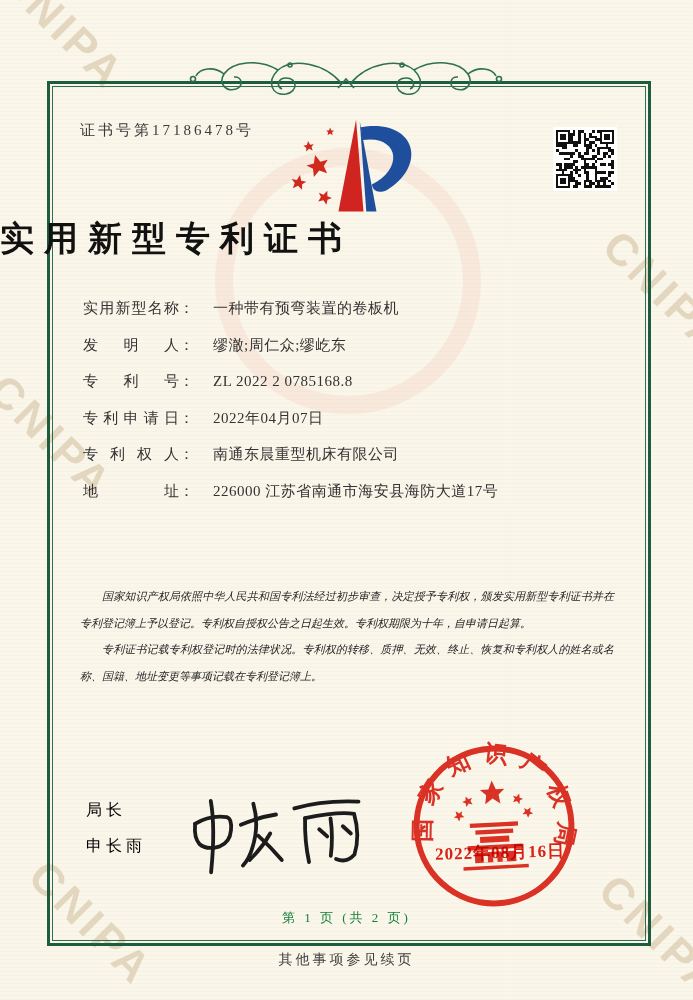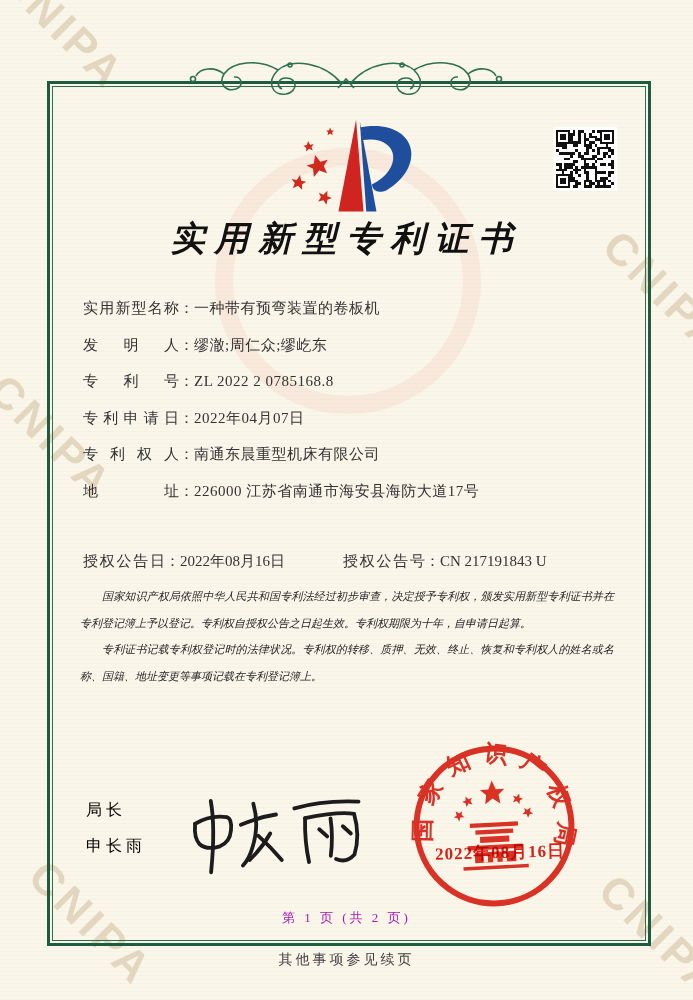--- a/index.html
+++ b/index.html
@@ -17,40 +17,40 @@
   .flourish{position:absolute;left:176px;top:52px;width:340px;height:58px;}
   .cert-no{position:absolute;left:80px;top:121px;font-size:15px;letter-spacing:3px;color:#3a3a3a;}
   .logo{position:absolute;left:282px;top:116px;width:150px;height:102px;}
   .qr{position:absolute;left:553px;top:127px;width:58px;height:58px;background:#fff;padding:3px;
     display:grid;grid-template-columns:repeat(21,1fr);grid-template-rows:repeat(21,1fr);}
   .qr i{display:block;}
   .qr i.on{background:#111;}
   .finder{position:absolute;width:14px;height:14px;border:2px solid #111;background:#fff;box-sizing:border-box;}
   .finder::after{content:"";position:absolute;inset:2px;background:#111;}
   .f1{left:3px;top:3px;} .f2{right:3px;top:3px;} .f3{left:3px;bottom:3px;}
-  .title{position:absolute;left:0;top:216px;width:100%;text-align:center;font-size:34px;
-    font-weight:bold;letter-spacing:10px;color:#111;font-style:italic;}
+  .title{position:absolute;left:0;top:216px;width:100%;font-size:34px;
+    font-weight:bold;letter-spacing:10px;color:#111;}
   .fields{position:absolute;left:83px;top:299px;font-size:15px;color:#333;}
   .frow{margin-bottom:17.5px;white-space:nowrap;}
   .flabel{display:inline-block;width:96px;text-align:justify;text-align-last:justify;vertical-align:bottom;}
-  .fvalue{margin-left:0;letter-spacing:.5px;}
+  .fvalue{margin-left:19px;letter-spacing:.5px;}
   .grant{position:absolute;left:83px;top:552px;font-size:15px;color:#333;white-space:nowrap;}
   .glabel{display:inline-block;width:82px;text-align:justify;text-align-last:justify;vertical-align:bottom;}
   .gsp{display:inline-block;width:58px;}
   .body-text{position:absolute;left:80px;top:583px;width:534px;font-size:11px;line-height:26.5px;
     color:#242424;text-align:justify;font-style:italic;}
   .body-text p{margin:0;text-indent:2em;}
   .signer{position:absolute;left:86px;top:800px;font-size:16px;letter-spacing:4px;color:#000000;}
   .signer div{margin-bottom:15px;}
   .sig{position:absolute;left:182px;top:783px;width:195px;height:100px;transform:rotate(-3deg);}
   .seal{position:absolute;left:408px;top:740px;width:172px;height:172px;transform:rotate(-3deg);
     opacity:.93;mix-blend-mode:multiply;}
   .seal-date{position:absolute;left:412px;top:841px;width:176px;text-align:center;font-size:17px;
     font-weight:bold;color:#dd2318;letter-spacing:1px;transform:rotate(-1.5deg);mix-blend-mode:multiply;}
-  .pg{position:absolute;left:0;top:909px;width:100%;text-align:center;font-size:13px;letter-spacing:3px;color:#a21caf;}
+  .pg{position:absolute;left:0;top:909px;width:100%;text-align:center;font-size:13px;letter-spacing:3px;color:#15803d;}
   .note{position:absolute;left:0;top:951px;width:100%;text-align:center;font-size:14px;letter-spacing:3px;color:#404040;}
 </style>
 </head>
 <body>
 
 <div class="page">
 
   <div class="wm" style="left:-14px;top:2px;">CNIPA</div>
   <div class="wm" style="left:588px;top:268px;">CNIPA</div>
   <div class="wm" style="left:-26px;top:412px;">CNIPA</div>
@@ -73,20 +73,21 @@
         <path d="M166,32 C148,10 116,6 102,18 C90,30 96,44 110,42 C122,40 122,26 110,26 C102,26 100,34 106,37"></path>
         <path d="M102,18 C82,6 56,10 48,22 C42,32 50,40 60,37 C68,34 66,24 58,25"></path>
         <path d="M48,22 C38,14 24,16 20,24"></path>
         <circle cx="17" cy="27" r="2.5"></circle>
           <circle cx="114" cy="13" r="2"></circle>
       </g>
       <path d="M162,36 L170,27 L178,36"></path>
     </g>
   </svg>
 
+  <div class="cert-no">证书号第17186478号</div>
 
   <svg class="logo" viewBox="0 0 160 110">
     <defs>
       <polygon id="star" points="0,-10 2.9,-3.1 9.5,-3.1 4.8,1.2 5.9,8.1 0,4 -5.9,8.1 -4.8,1.2 -9.5,-3.1 -2.9,-3.1"></polygon>
     </defs>
     <path d="M84,12 C142,2 158,52 112,80 C103,84 97,81 96,74 C132,56 124,20 86,26 Z" fill="#1f4f9c"></path>
     <polygon points="83,6 101,103 90,103" fill="#1f4f9c"></polygon>
     <polygon points="79,4 87,103 60,103" fill="#cf2420"></polygon>
     <g fill="#d02a1e">
       <use href="#star" transform="translate(38,54) scale(1.25) rotate(-15)"></use>
@@ -560,23 +561,20 @@
       <span class="flabel">专利申请日</span><span>：</span><span class="fvalue">2022年04月07日</span>
     </div>
     <div class="frow">
       <span class="flabel">专利权人</span><span>：</span><span class="fvalue">南通东晨重型机床有限公司</span>
     </div>
     <div class="frow">
       <span class="flabel">地址</span><span>：</span><span class="fvalue">226000 江苏省南通市海安县海防大道17号</span>
     </div>
   </div>
 
-  <div class="grant">
-    <span class="glabel">授权公告日</span><span>：</span><span>2022年08月16日</span><span class="gsp"></span><span class="glabel">授权公告号</span><span>：</span><span>CN 217191843 U</span>
-  </div>
 
   <div class="body-text">
     <p>国家知识产权局依照中华人民共和国专利法经过初步审查，决定授予专利权，颁发实用新型专利证书并在专利登记簿上予以登记。专利权自授权公告之日起生效。专利权期限为十年，自申请日起算。</p>
     <p>专利证书记载专利权登记时的法律状况。专利权的转移、质押、无效、终止、恢复和专利权人的姓名或名称、国籍、地址变更等事项记载在专利登记簿上。</p>
   </div>
 
   <div class="signer">
     <div>局长</div>
     <div>申长雨</div>
   </div>

